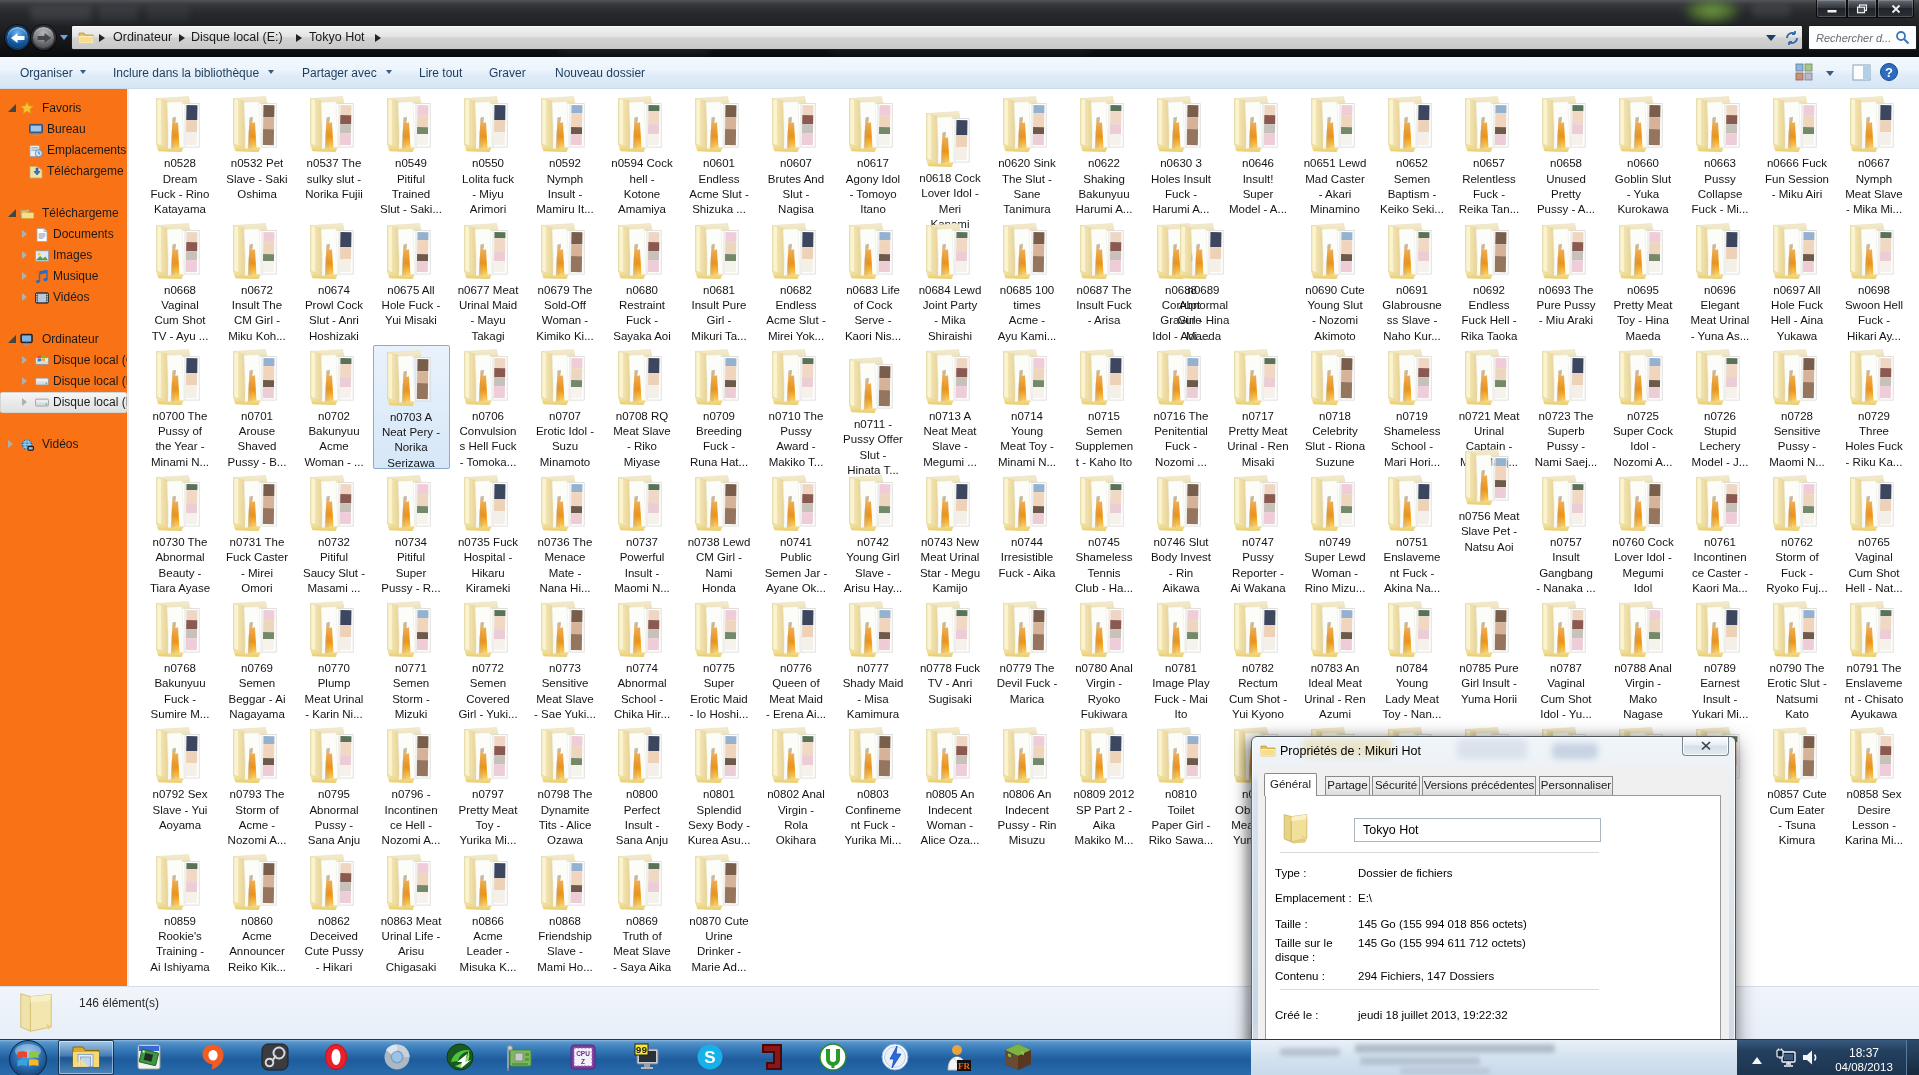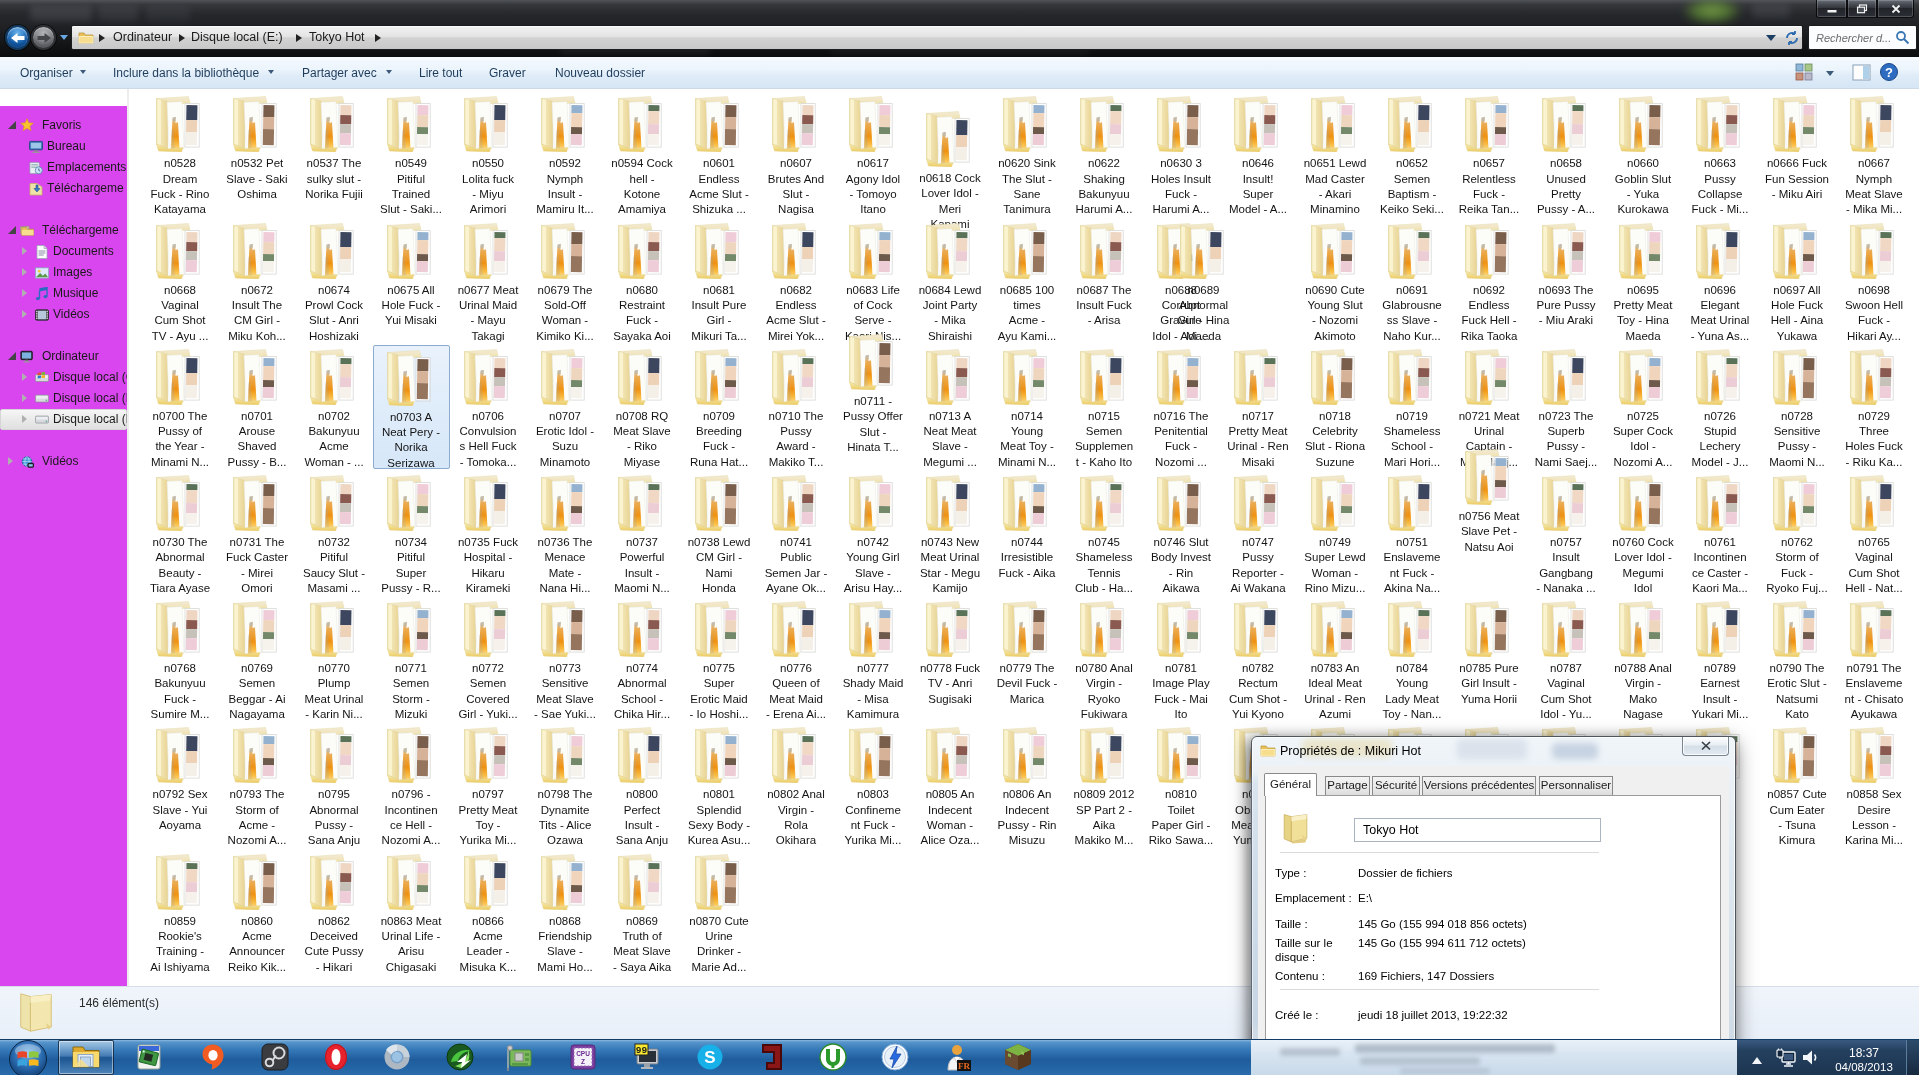--- a/index.html
+++ b/index.html
@@ -36,21 +36,21 @@
  background:#fbfdfe;box-shadow:inset 0 1px 0 #fff}
 #searchbox .ph{position:absolute;left:7px;top:6px;font-size:11px;font-style:italic;color:#6a6a6a}
 #searchbox .mag{position:absolute;right:6px;top:4px}
 
 #toolbar{position:absolute;left:0;top:57px;width:1919px;height:32px;
  background:linear-gradient(180deg,#f4f9fe 0%,#ecf4fc 40%,#dfecf8 60%,#d6e6f5 100%);
  border-bottom:1px solid #cdd9e6}
 #toolbar .tbt{position:absolute;top:9px;font-size:12px;color:#1e3c5c;white-space:nowrap}
 .ddarr{position:absolute;top:13px;width:0;height:0;border-left:3.5px solid transparent;border-right:3.5px solid transparent;border-top:4px solid #3c5a7a}
 
-#sidebar{position:absolute;left:0;top:106px;width:147px;height:897px;background:#d946ef;overflow:hidden}
+#sidebar{position:absolute;left:0;top:89px;width:147px;height:897px;background:#f97316;overflow:hidden}
 #siddiv{position:absolute;left:127px;top:89px;width:2px;height:897px;background:#ededed}
 .snode{position:absolute;font-size:12px;color:#1a1a1a;white-space:nowrap}
 .sico{position:absolute;width:14px;height:14px}
 .exp{position:absolute;width:0;height:0}
 .exp.open{border-left:5px solid transparent;border-top:5px solid transparent;border-right:5px solid #444;border-bottom:5px solid #444;transform:translate(-1px,-1px) scale(.8)}
 .exp.closed{border-top:4px solid transparent;border-bottom:4px solid transparent;border-left:5px solid #b0b0b0}
 #selrow{position:absolute;left:0px;top:303px;width:127px;height:21px;border:1px solid #d5d5d5;border-radius:2px;
  background:linear-gradient(180deg,#f6f6f6,#eaeaea 50%,#e0e0e0)}
 
 #content{position:absolute;left:129px;top:89px;width:1790px;height:897px;background:#fff}
@@ -921,21 +921,21 @@
 <div class="it" style="left:757.5px;top:344.7px;height:126px">
     <svg class="ib" width="50" height="57" viewBox="0 0 50 57">
       <use href="#fbase"></use>
       <g transform="translate(30.5,9) rotate(1)">
         <use href="#ph0"></use>
       </g>
       <rect x="30" y="8.6" width="14.2" height="43.5" fill="none" stroke="#d8d8d4" stroke-width="0.8"></rect>
     </svg>
     <p class="lb">n0710 The<br>Pussy<br>Award -<br>Makiko T...</p>
   </div>
-<div class="it" style="left:834.5px;top:330px;height:126px">
+<div class="it" style="left:834.5px;top:353px;height:126px">
     <svg class="ib" width="50" height="57" viewBox="0 0 50 57">
       <use href="#fbase"></use>
       <g transform="translate(30.5,9) rotate(1)">
         <use href="#ph5"></use>
       </g>
       <rect x="30" y="8.6" width="14.2" height="43.5" fill="none" stroke="#d8d8d4" stroke-width="0.8"></rect>
     </svg>
     <p class="lb">n0711 -<br>Pussy Offer<br>Slut -<br>Hinata  T...</p>
   </div>
 <div class="it" style="left:911.5px;top:344.7px;height:126px">
@@ -1881,21 +1881,21 @@
      <div id="dfield">Tokyo Hot</div>
      <div class="dsep" style="top:56px"></div>
      <div class="drow" style="left:9px;top:71.0px">Type :</div>
         <div class="drow" style="left:92px;top:71.0px">Dossier de fichiers</div>
         <div class="drow" style="left:9px;top:96.0px">Emplacement :</div>
         <div class="drow" style="left:92px;top:96.0px">E:\</div>
         <div class="drow" style="left:9px;top:121.5px">Taille :</div>
         <div class="drow" style="left:92px;top:121.5px">145 Go (155 994 018 856 octets)</div>
         <div class="drow" style="left:92px;top:141.0px">145 Go (155 994 611 712 octets)</div>
         <div class="drow" style="left:9px;top:173.5px">Contenu :</div>
-        <div class="drow" style="left:92px;top:173.5px">169 Fichiers, 147 Dossiers</div>
+        <div class="drow" style="left:92px;top:173.5px">294 Fichiers, 147 Dossiers</div>
         <div class="drow" style="left:9px;top:141px">Taille sur le</div>
         <div class="drow" style="left:9px;top:155px">disque :</div>
         <div class="drow" style="left:9px;top:212.5px">Créé le :</div>
         <div class="drow" style="left:92px;top:212.5px">jeudi 18 juillet 2013, 19:22:32</div>
         <div class="drow" style="left:9px;top:250px;color:#444">Attributs :</div>
         <div style="position:absolute;left:77px;top:249px;width:13px;height:13px;border:1px solid #8a9aa8;background:#fff"></div>
         <div class="drow" style="left:96px;top:248px">Lecture seule (s'applique uniquement aux</div>
         <div class="drow" style="left:96px;top:262px">fichiers du dossier)</div>
      <div class="dsep" style="top:193px"></div>
    </div>

